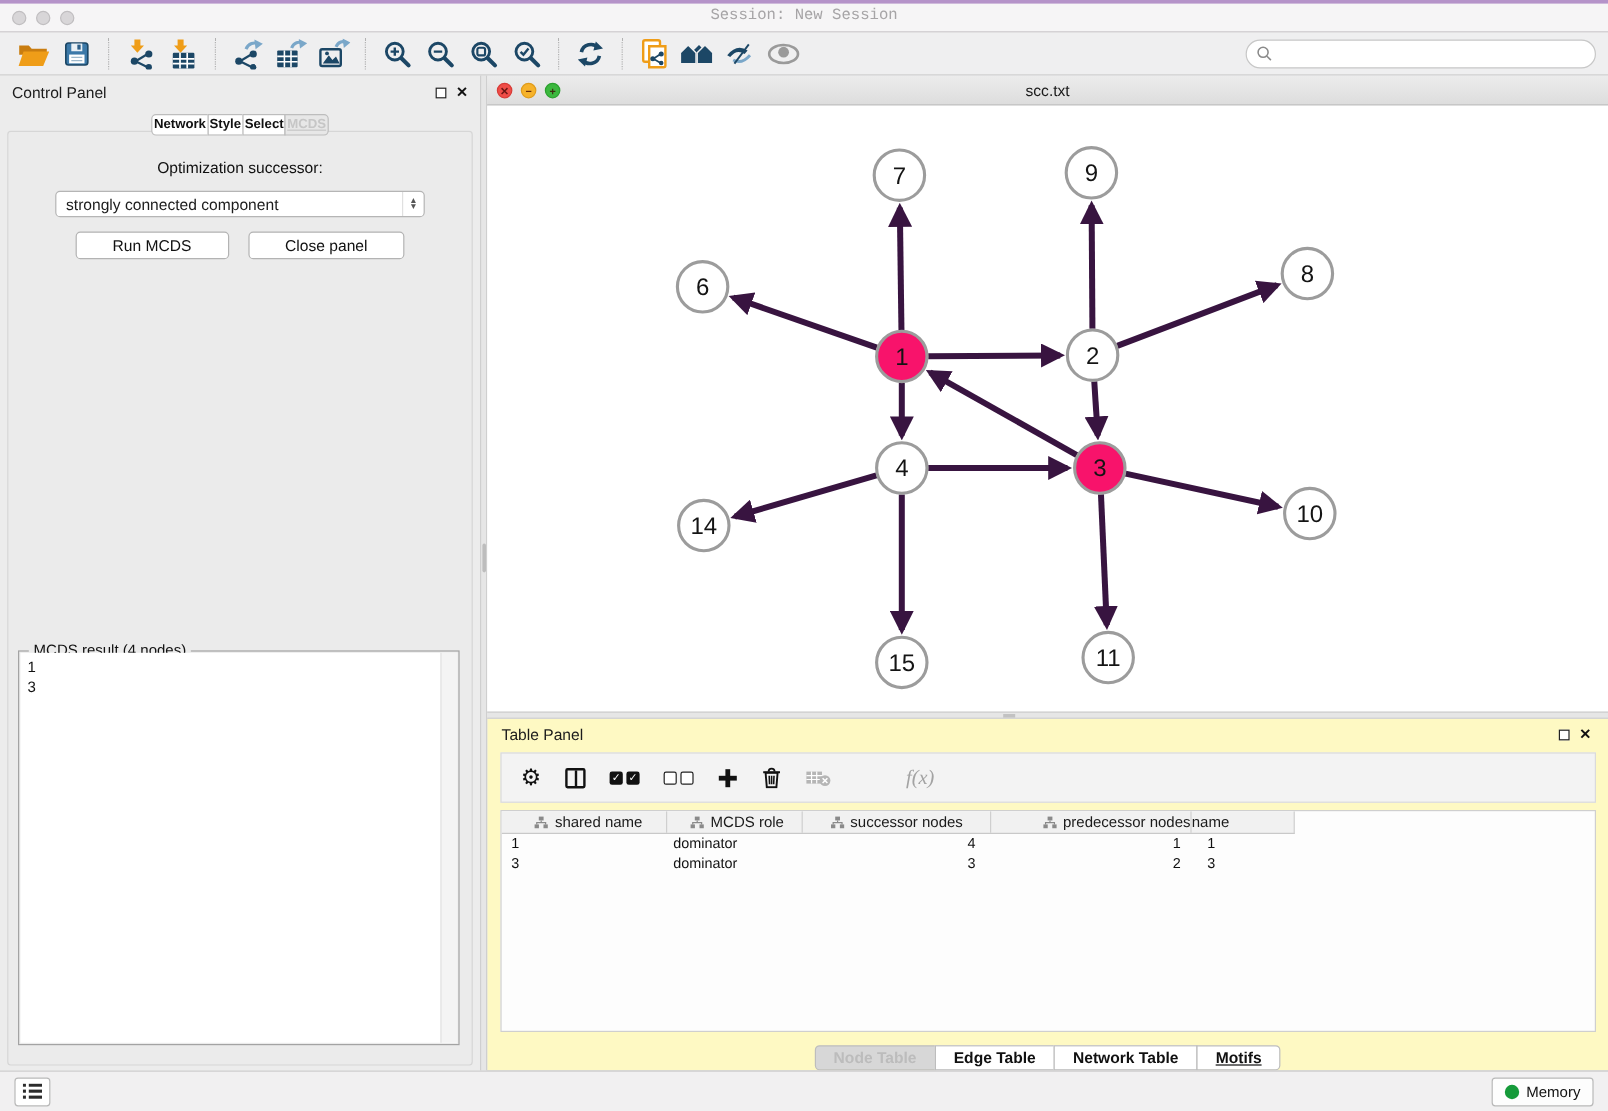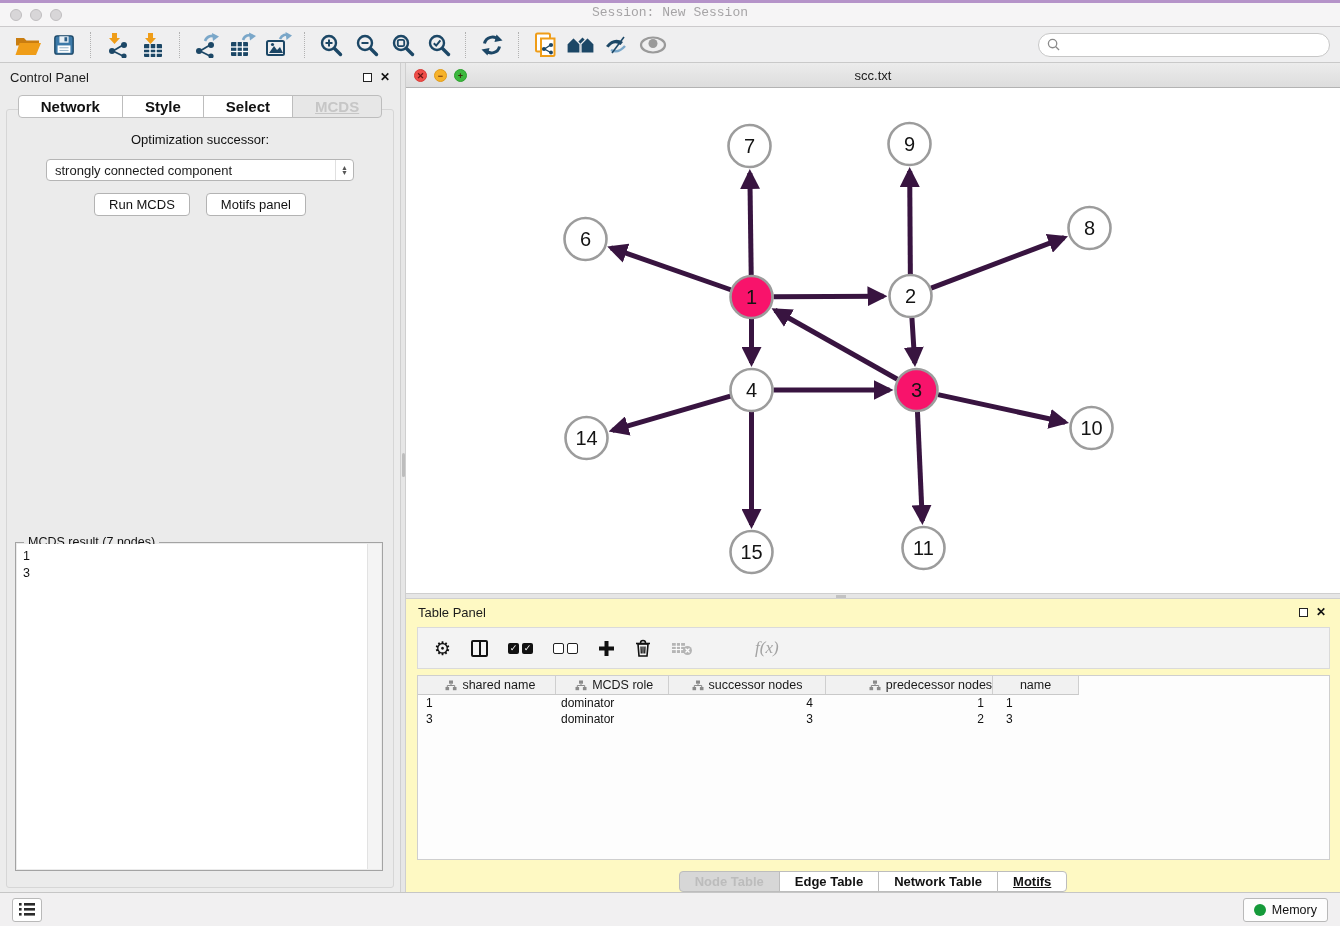--- a/index.html
+++ b/index.html
@@ -24,32 +24,32 @@
   
   .main { flex:1; display:flex; min-height:0; }
 
   
   .control-panel { width:400px; flex:none; background:#ececec; position:relative; }
   .cp-header { height:28px; display:flex; align-items:center; padding:0 10px; font-size:13px; color:#1c1c1c;gap:28px; }
   .win-btns { margin-left:auto; display:flex; align-items:center; gap:8px; }
   .btn-max { width:9px; height:9px; border:1.5px solid #222; background:#fff; }
   .btn-close { font-size:12px; font-weight:bold; color:#111; line-height:1; }
   .cp-tabs { display:flex; justify-content:center; margin-top:4px; position:relative; z-index:2; }
-  .seg-tab { padding:2px 22px; background:#fff; border:1px solid #bdbdbd; margin-left:-1px; font-size:15px; font-weight:600; color:#111; }
+  .seg-tab { padding:2px 1px; background:#fff; border:1px solid #bdbdbd; margin-left:-1px; font-size:11px; font-weight:600; color:#111; }
   .seg-tab:first-child { border-radius:4px 0 0 4px; margin-left:0; }
   .seg-tab:last-child { border-radius:0 4px 4px 0;text-decoration:underline; }
   .seg-tab.disabled-active { background:#e7e7e7; color:#c6c6c6; }
   .cp-body { position:absolute; top:46px; left:6px; right:6px; bottom:4px; background:#ebebeb; border:1px solid #d6d6d6; border-radius:3px; }
   .opt-label { text-align:center; margin-top:22px; font-size:13px; color:#111; }
   .dropdown { margin:12px auto 0; width:308px; height:22px; background:#fff; border:1px solid #b5b5b5; border-radius:4px; display:flex; align-items:center; font-size:13px; }
   .dropdown .val { flex:1; padding-left:8px; }
   .stepper { width:18px; height:100%; border-left:1px solid #e0e0e0; display:flex; flex-direction:column; align-items:center; justify-content:center; color:#555; }
   .stepper span { font-size:7px; line-height:5px; }
   .cp-buttons { display:flex; justify-content:center; gap:16px; margin-top:12px; }
-  .cp-btn { padding:3px 14px; background:#fff; border:1px solid #b3b3b3; border-radius:4px; font-size:13px; color:#111; font-family:inherit; }
+  .cp-btn { padding:3px 30px; background:#fff; border:1px solid #b3b3b3; border-radius:4px; font-size:13px; color:#111; font-family:inherit; }
   .result-box { position:absolute; left:8px; right:10px; top:432px; bottom:16px; border:1px solid #a3a3a3; }
   .result-legend { position:absolute; top:-8px; left:8px; background:#ebebeb; padding:0 4px; font-size:12.5px; color:#111; }
   .result-area { position:absolute; inset:1px; background:#fff; display:flex; }
   .result-text { flex:1; padding:4px 2px 2px 6px; font-size:12.5px; line-height:17px; white-space:pre-line; color:#111; }
   .result-scroll { width:14px; background:#f4f4f4; border-left:1px solid #e2e2e2; }
 
   
   .v-splitter { width:6px; flex:none; background:#e6e6e6; border-left:1px solid #cfcfcf; border-right:1px solid #cfcfcf; position:relative; }
   .v-splitter .handle { position:absolute; top:390px; left:0.5px; width:3px; height:24px; background:#bdbdbd; border-radius:2px; }
 
@@ -298,24 +298,24 @@
         <div class="opt-label">Optimization successor:</div>
         <div class="dropdown">
           <span class="val">strongly connected component</span>
           <span class="stepper">
               <span>▲</span>
               <span>▼</span>
             </span>
         </div>
         <div class="cp-buttons">
           <button class="cp-btn">Run MCDS</button>
-          <button class="cp-btn">Motifs panel</button>
+          <button class="cp-btn">Close panel</button>
         </div>
         <div class="result-box">
-          <span class="result-legend">MCDS result (7 nodes)</span>
+          <span class="result-legend">MCDS result (4 nodes)</span>
           <div class="result-area">
             <div class="result-text">1
 3</div>
             <div class="result-scroll"></div>
           </div>
         </div>
       </div>
     </div>
 
     <div class="v-splitter">
@@ -468,21 +468,21 @@
               </span>
             <span class="th c3" style="justify-content:flex-end; text-align:center; padding-right:0;">
                 <svg width="12" height="11" viewBox="0 0 12 11">
                   <rect x="4" y="0.5" width="4" height="3.2" fill="#8a8a8a"></rect>
                   <rect x="0.5" y="7" width="3.6" height="3.2" fill="#8a8a8a"></rect>
                   <rect x="7.9" y="7" width="3.6" height="3.2" fill="#8a8a8a"></rect>
                   <path d="M6 3.7 V5.5 M2.3 7 V5.5 H9.7 V7" fill="none" stroke="#8a8a8a" stroke-width="1"></path>
                 </svg>
                 <span>predecessor nodes</span>
               </span>
-            <span class="th c4" style="justify-content:center; padding-left:0;">
+            <span class="th c4" style="justify-content:flex-start; padding-left:0;">
                 <span>name</span>
               </span>
           </div>
           <div class="trow">
             <span class="td c0">1</span>
             <span class="td c1">dominator</span>
             <span class="td c2">4</span>
             <span class="td c3">1</span>
             <span class="td c4">1</span>
           </div>

